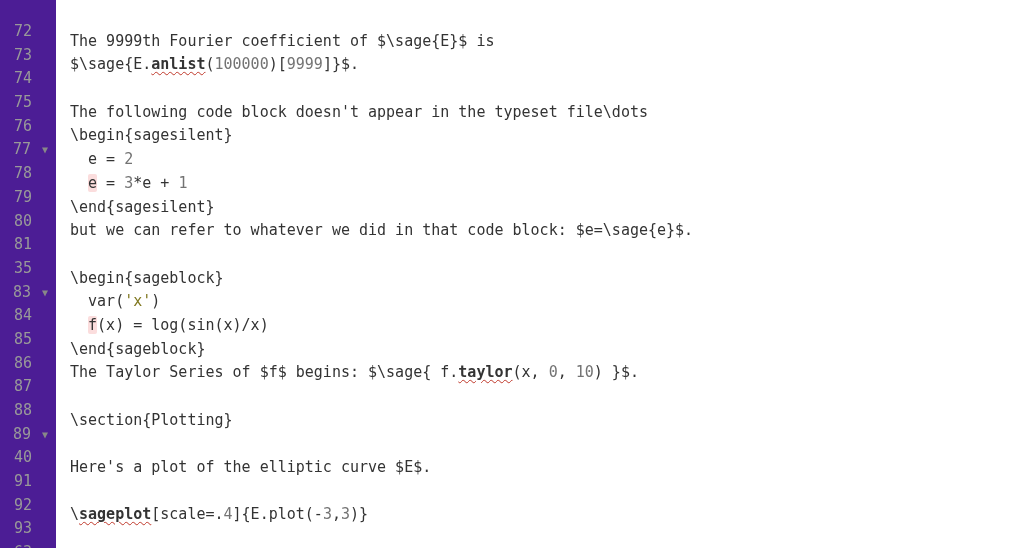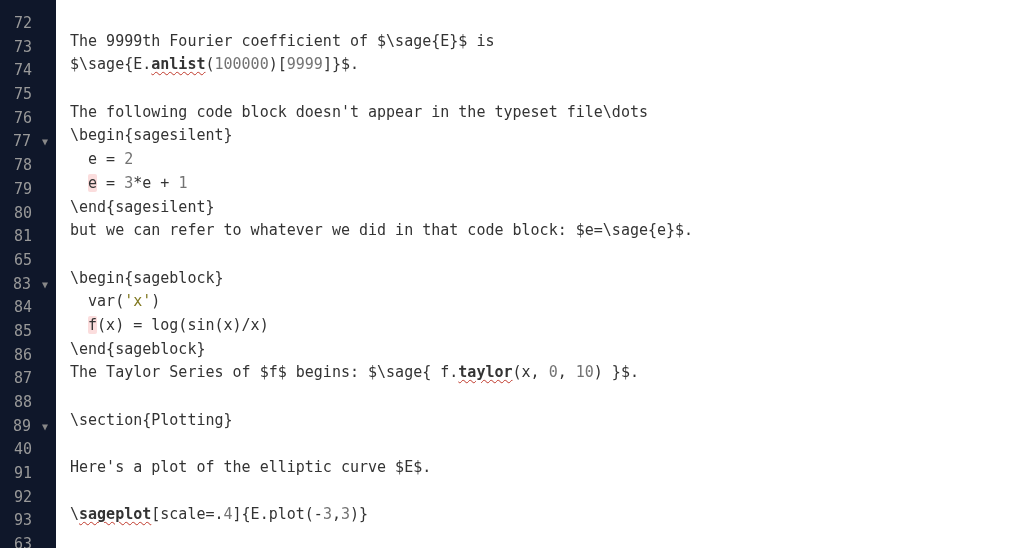--- a/index.html
+++ b/index.html
@@ -7,24 +7,24 @@
     font-family: "Menlo", "Consolas", "DejaVu Sans Mono", monospace;
     font-size: 15px;
     line-height: 23.7px;
     background: #ffffff;
     display: flex;
     width: 1026px;
     height: 548px;
     overflow: hidden;
   }
   .gutter {
-    background: #0f172a;
+    background: #4c1d95;
     color: #999999;
     text-align: right;
-    padding: 12px 6px 0 6px;
+    padding: 20px 6px 0 6px;
     user-select: none;
     width: 56px;
     flex-shrink: 0;
   }
   .gutter .ln { height: 23.7px; white-space: pre; }
   .gutter .fold-marker { color: #888; font-size: 10px; display:inline-block; width:10px; text-align:center; vertical-align: middle;}
   .code {
     padding: 6px 0 0 14px;
     flex: 1;
     white-space: pre;
@@ -43,21 +43,21 @@
     <div class="ln">72  </div>
     <div class="ln">73  </div>
     <div class="ln">74  </div>
     <div class="ln">75  </div>
     <div class="ln">76  </div>
     <div class="ln">77 <span class="fold-marker">▼</span></div>
     <div class="ln">78  </div>
     <div class="ln">79  </div>
     <div class="ln">80  </div>
     <div class="ln">81  </div>
-    <div class="ln">65  </div>
+    <div class="ln">35  </div>
     <div class="ln">83 <span class="fold-marker">▼</span></div>
     <div class="ln">84  </div>
     <div class="ln">85  </div>
     <div class="ln">86  </div>
     <div class="ln">87  </div>
     <div class="ln">88  </div>
     <div class="ln">89 <span class="fold-marker">▼</span></div>
     <div class="ln">40  </div>
     <div class="ln">91  </div>
     <div class="ln">92  </div>

